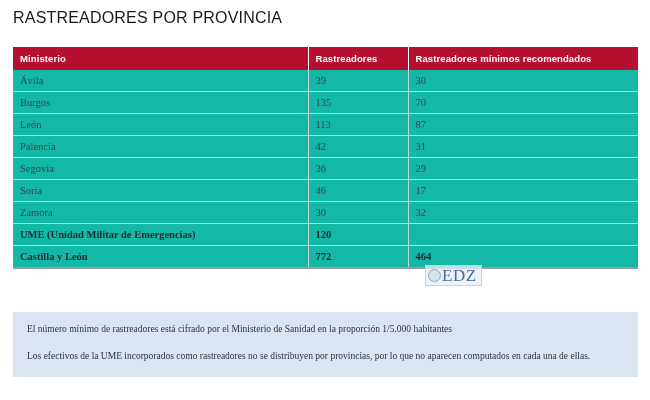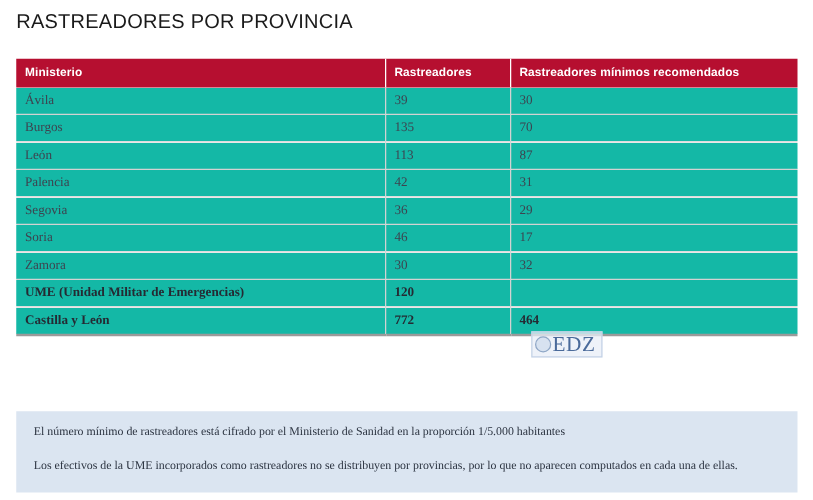--- a/index.html
+++ b/index.html
@@ -118,21 +118,21 @@
     font-size: 17px;
     color: #4a6a9a;
     letter-spacing: 0.5px;
     line-height: 1;
   }
 
   
   .note-box {
     position: absolute;
     left: 13px;
-    top: 329px;
+    top: 312px;
     width: 625px;
     height: 65px;
     background: #dbe5f1;
     box-sizing: border-box;
     padding: 13px 14px 0 14px;
   }
   .note-line {
     font-family: "Liberation Serif", serif;
     font-size: 9.5px;
     color: #2b3340;

